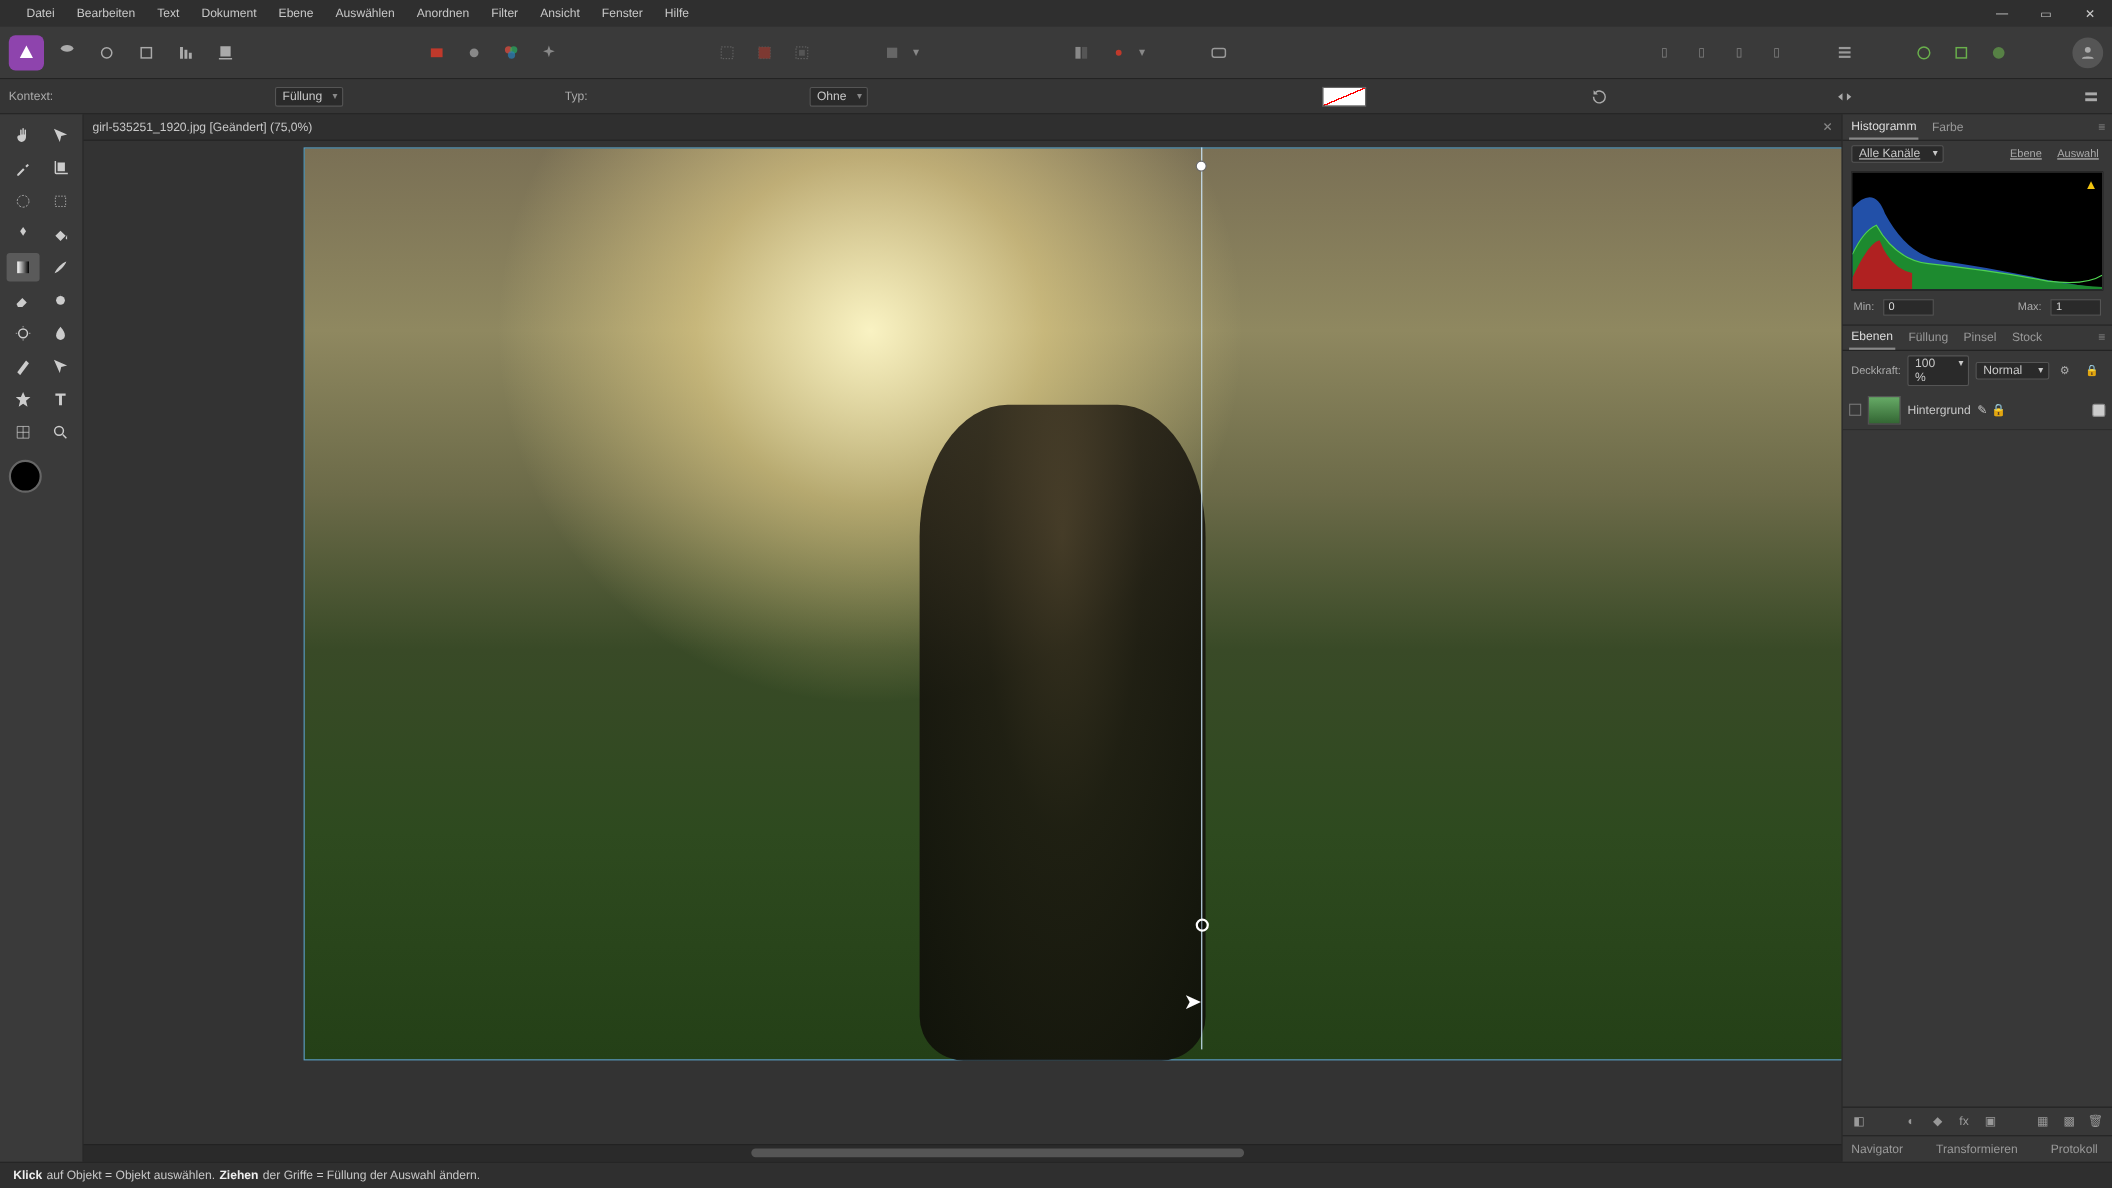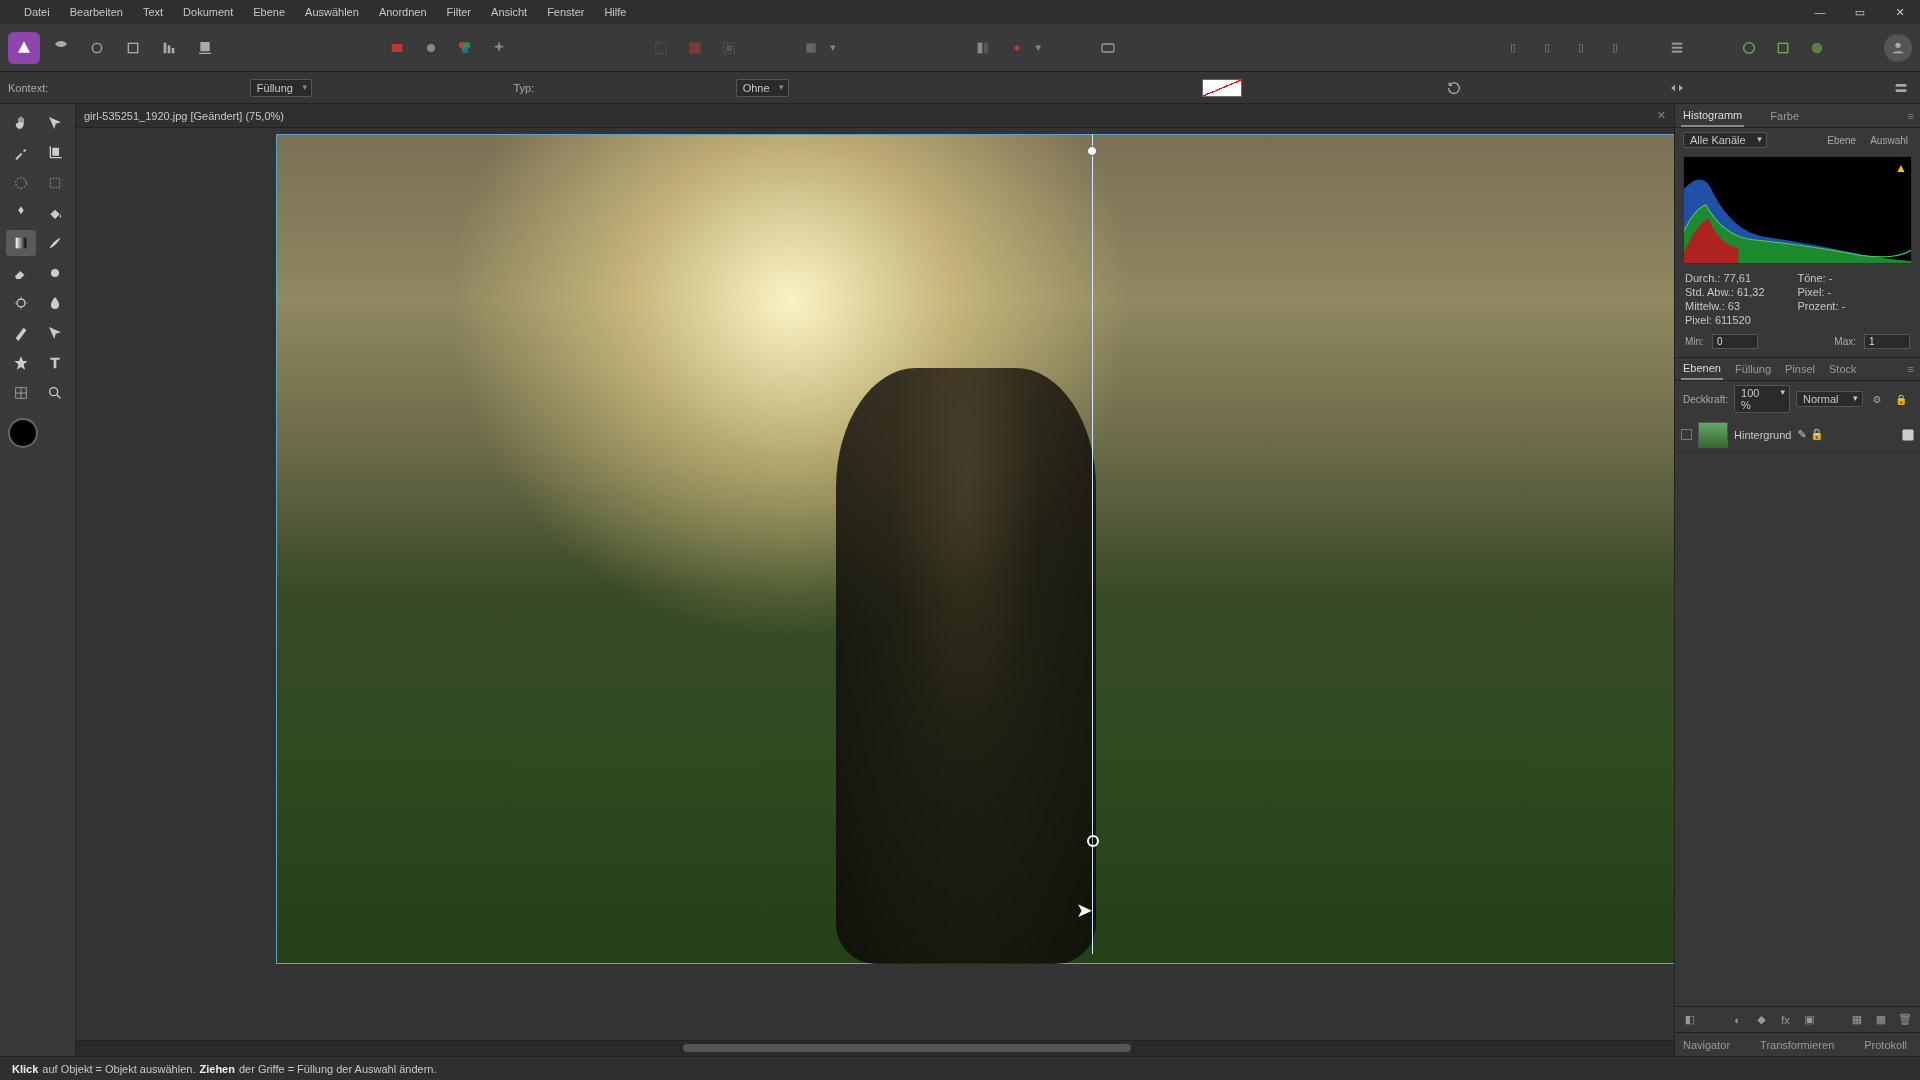--- a/index.html
+++ b/index.html
@@ -48,26 +48,26 @@
 }
 .v-line { position:absolute; left:815px; top:6px; width:1px; height:820px; background:#cfeaff; }
 .handle-top { position:absolute; left:1011px; top:18px; width:10px; height:10px; background:#fff; border:1px solid #666; border-radius:50%;}
 .handle-bottom { position:absolute; left:1011px; top:707px; width:12px; height:12px; border:2px solid #fff; border-radius:50%; background:rgba(0,0,0,0.3);}
 .cursor-arrow { position:absolute; left:1000px; top:770px; color:#fff; font-size:20px;}
 .silhouette { position:absolute; left:760px; top:240px; width:260px; height:596px; background:radial-gradient(ellipse at 50% 20%, #3a3020 0%, #1c1810 40%, #0d0b08 100%); border-radius: 80px 80px 40px 40px / 120px 120px 40px 40px; opacity:0.85;}
 .canvas-hscroll { height:16px; background:#2a2a2a; border-top:1px solid #222; position:relative;}
 .hscroll-thumb { position:absolute; left:38%; top:3px; width:28%; height:8px; background:#555; border-radius:4px;}
 
 .right-panels { width:246px; background:#383838; border-left:1px solid #222; display:flex; flex-direction:column;}
-.panel-tabs { height:24px; display:flex; align-items:center; border-bottom:1px solid #222; padding:0 6px; gap:24px;text-align:center;}
+.panel-tabs { height:24px; display:flex; align-items:center; border-bottom:1px solid #222; padding:0 6px; gap:10px;text-align:center;}
 .panel-tab { padding:4px 2px; cursor:pointer; color:#999;}
 .panel-tab.active { color:#ddd; border-bottom:2px solid #888;}
 .panel-menu-btn { margin-left:auto; cursor:pointer; color:#888;}
 
-.histo-controls { display:flex; align-items:center; padding:4px 8px; gap:6px;}
+.histo-controls { display:flex; align-items:center; padding:4px 8px; gap:6px;text-decoration:underline;}
 .histo-sel { background:#2a2a2a; border:1px solid #555; padding:1px 20px 1px 6px; border-radius:2px; cursor:pointer; position:relative;}
 .histo-sel::after{content:"▾"; position:absolute; right:4px; top:1px; font-size:9px;}
 .mini-btn { cursor:pointer; color:#aaa; padding:2px 4px; font-size:10px;}
 .histogram { height:108px; margin:4px 8px; background:#000; position:relative; border:1px solid #333;}
 .histogram svg { width:100%; height:100%;}
 .warn-tri { position:absolute; top:4px; right:4px; color:#f1c40f; font-size:12px;}
 .histo-stats { padding:4px 10px; display:grid; grid-template-columns:1fr 1fr; row-gap:2px; font-size:10px; color:#aaa;}
 .histo-minmax { display:flex; gap:8px; padding:4px 10px 8px; align-items:center;}
 .hm-label { color:#aaa; font-size:10px;}
 .hm-input { width:46px; background:#2a2a2a; border:1px solid #555; padding:1px 4px; color:#ddd; font-size:10px;}
@@ -450,30 +450,20 @@
     </div>
     <div class="histogram">
       <span class="warn-tri">▲</span>
       <svg viewBox="0 0 230 100" preserveAspectRatio="none">
         <path fill="#2250a8" d="M0 100 L0 30 Q20 10 30 35 Q50 70 80 75 Q130 82 180 92 Q210 97 230 99 L230 100 Z"></path>
         <path fill="#1d8a2f" d="M0 100 L0 70 Q10 50 22 45 Q40 75 70 78 Q130 84 180 93 Q210 97 230 98 L230 100 Z"></path>
         <path fill="#b02121" d="M0 100 L0 90 Q15 60 25 58 Q35 82 55 86 L55 100 Z"></path>
         <path fill="none" stroke="#4fd24f" stroke-width="1" d="M0 70 Q10 50 22 45 Q40 75 70 78 Q130 84 180 93 Q215 97 230 88"></path>
       </svg>
     </div>
-    <div class="histo-stats">
-      <span>Durch.: 77,61</span>
-      <span>Töne: -</span>
-      <span>Std. Abw.: 61,32</span>
-      <span>Pixel: -</span>
-      <span>Mittelw.: 63</span>
-      <span>Prozent: -</span>
-      <span>Pixel: 611520</span>
-      <span></span>
-    </div>
     <div class="histo-minmax">
       <span class="hm-label">Min:</span>
       <input class="hm-input" value="0" style="">
       <span style="flex:1"></span>
       <span class="hm-label">Max:</span>
       <input class="hm-input" value="1" style="">
     </div>
 
     <div class="layers-tabs">
       <span class="panel-tab active">Ebenen</span>

